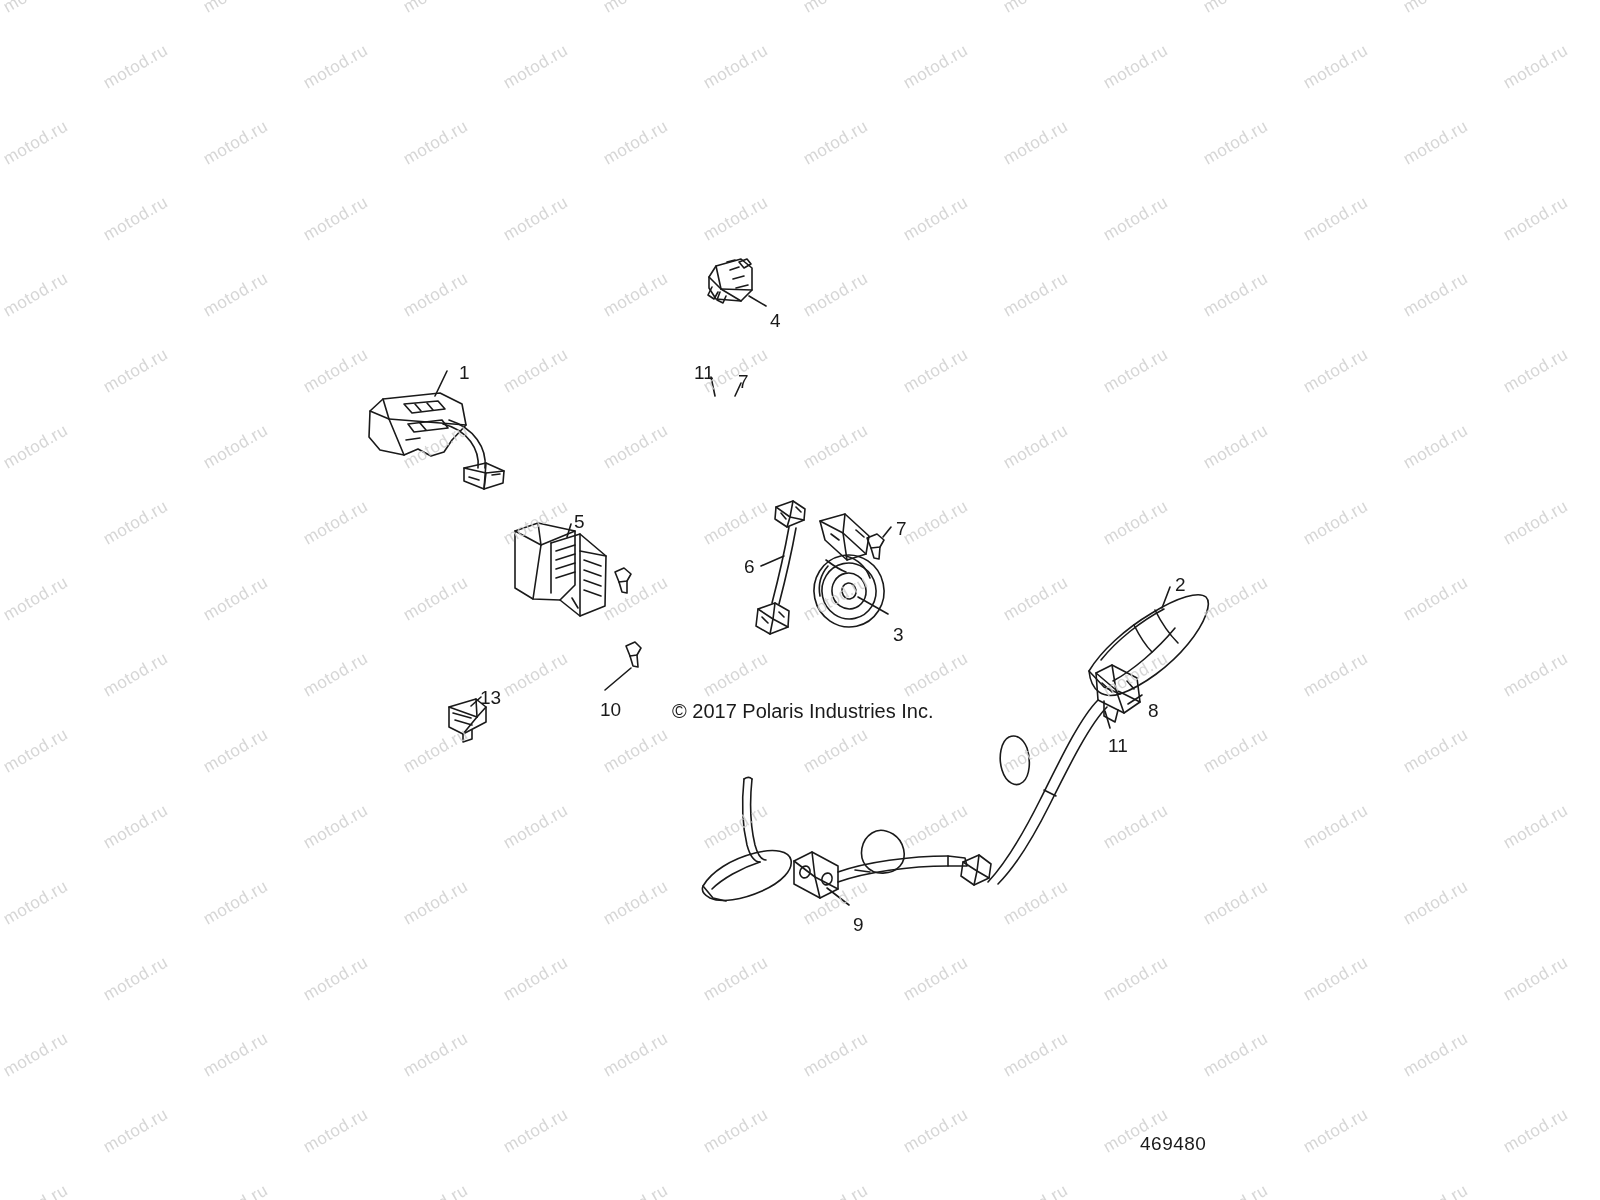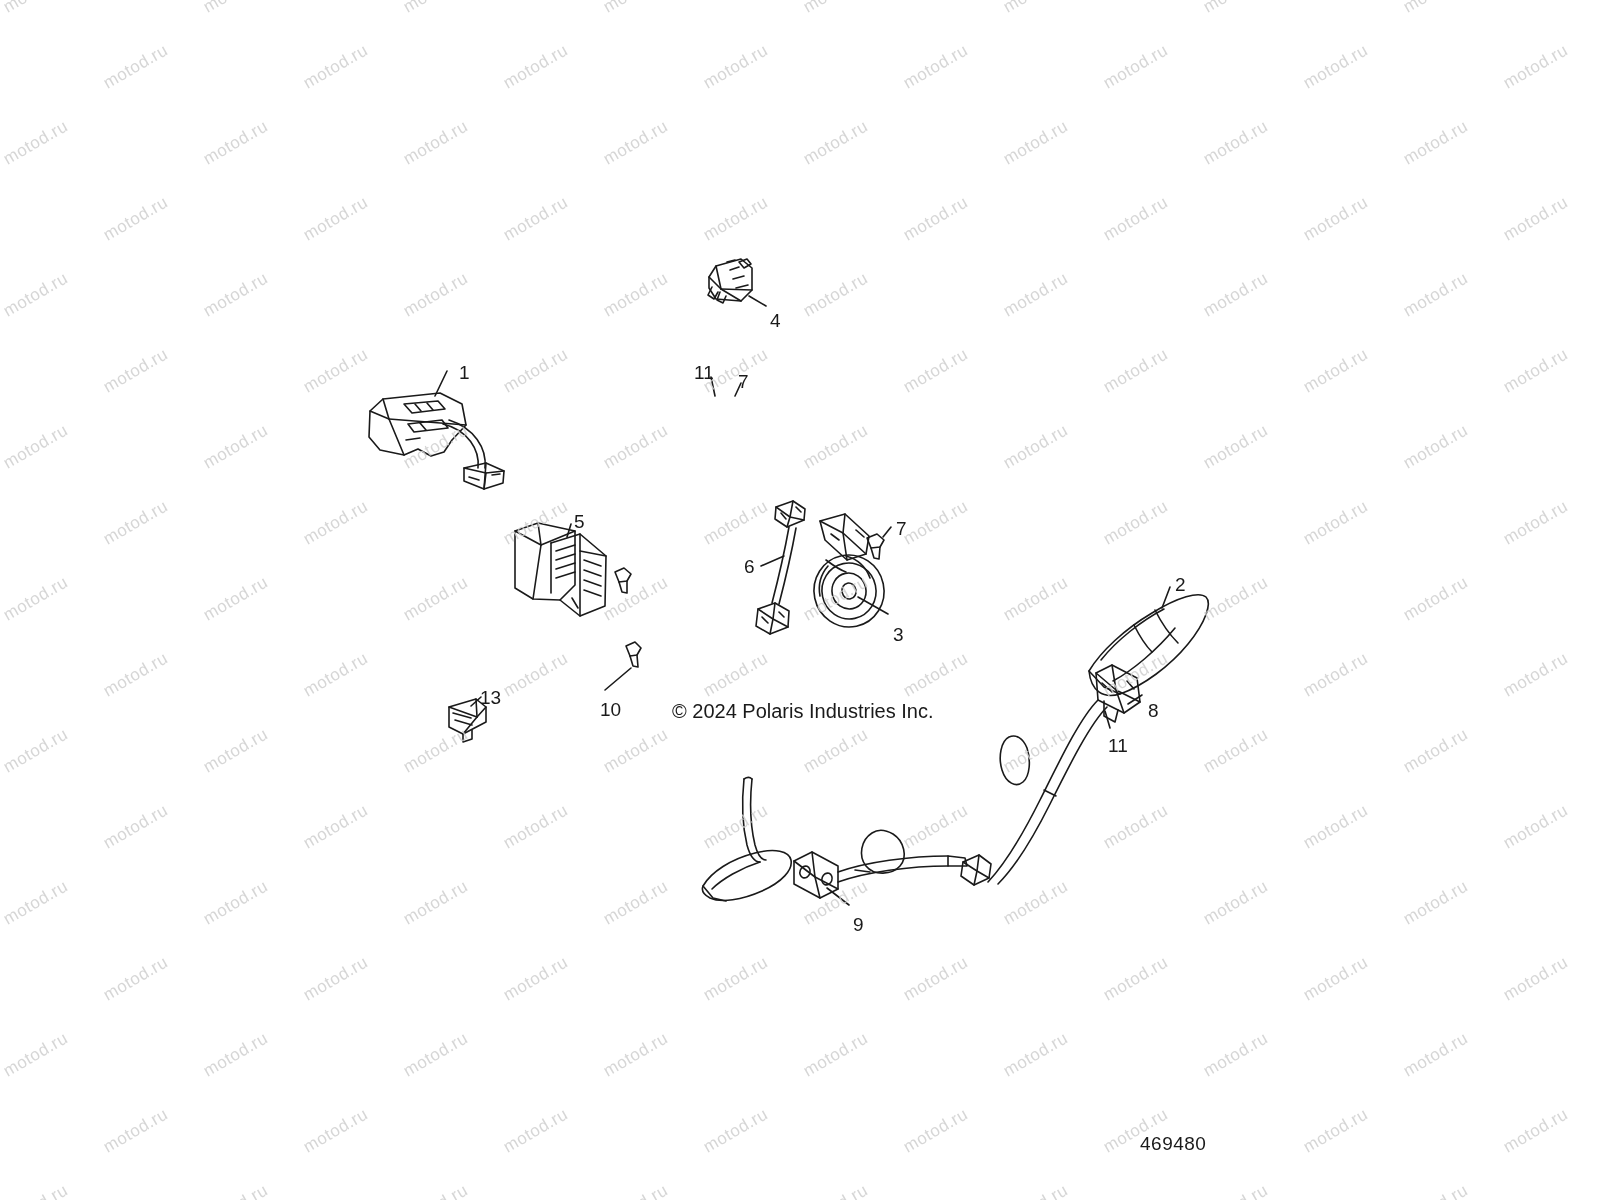--- a/index.html
+++ b/index.html
@@ -411,17 +411,17 @@
       <div class="callout" style="left: 744px; top: 556px;">6</div>
       <div class="callout" style="left: 893px; top: 624px;">3</div>
       <div class="callout" style="left: 1175px; top: 574px;">2</div>
       <div class="callout" style="left: 480px; top: 687px;">13</div>
       <div class="callout" style="left: 600px; top: 699px;">10</div>
       <div class="callout" style="left: 1148px; top: 700px;">8</div>
       <div class="callout" style="left: 1108px; top: 735px;">11</div>
       <div class="callout" style="left: 853px; top: 914px;">9</div>
     </div>
 
-  <div id="copyright">© 2024 Polaris Industries Inc.</div>
+  <div id="copyright">© 2017 Polaris Industries Inc.</div>
 
   <div id="part-number">469480</div>
 
 </div>
 
 </body></html>

